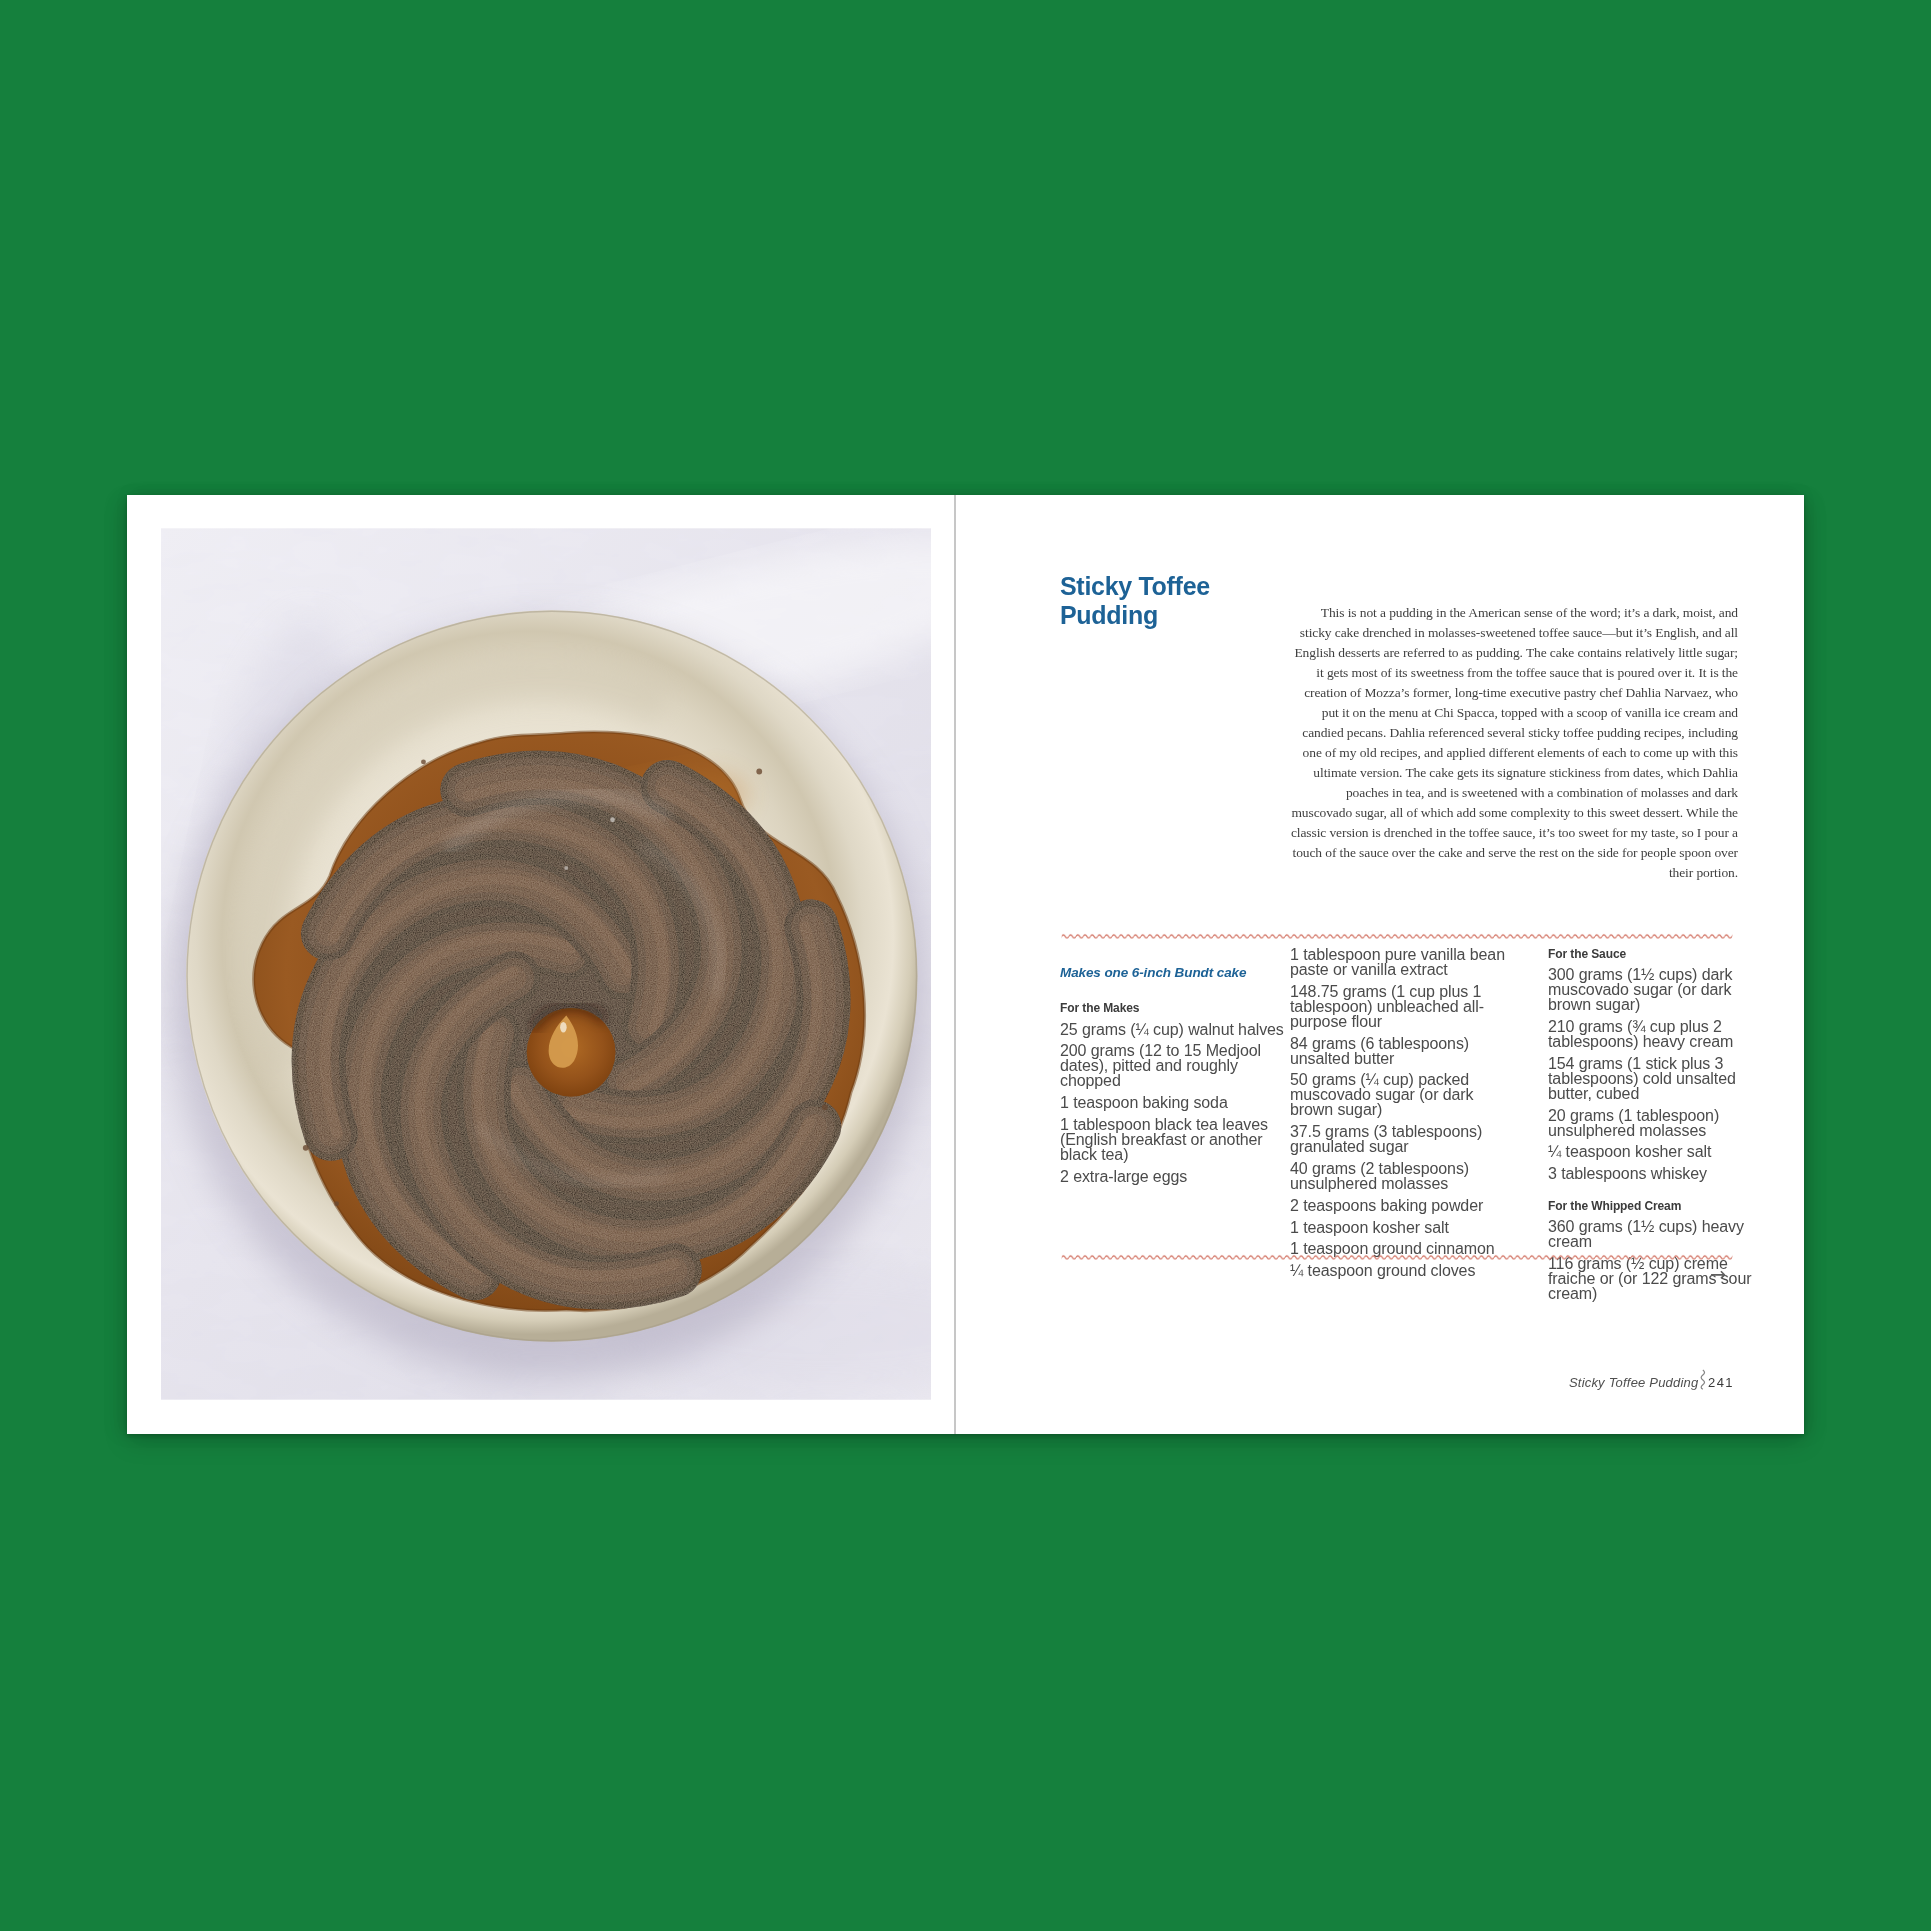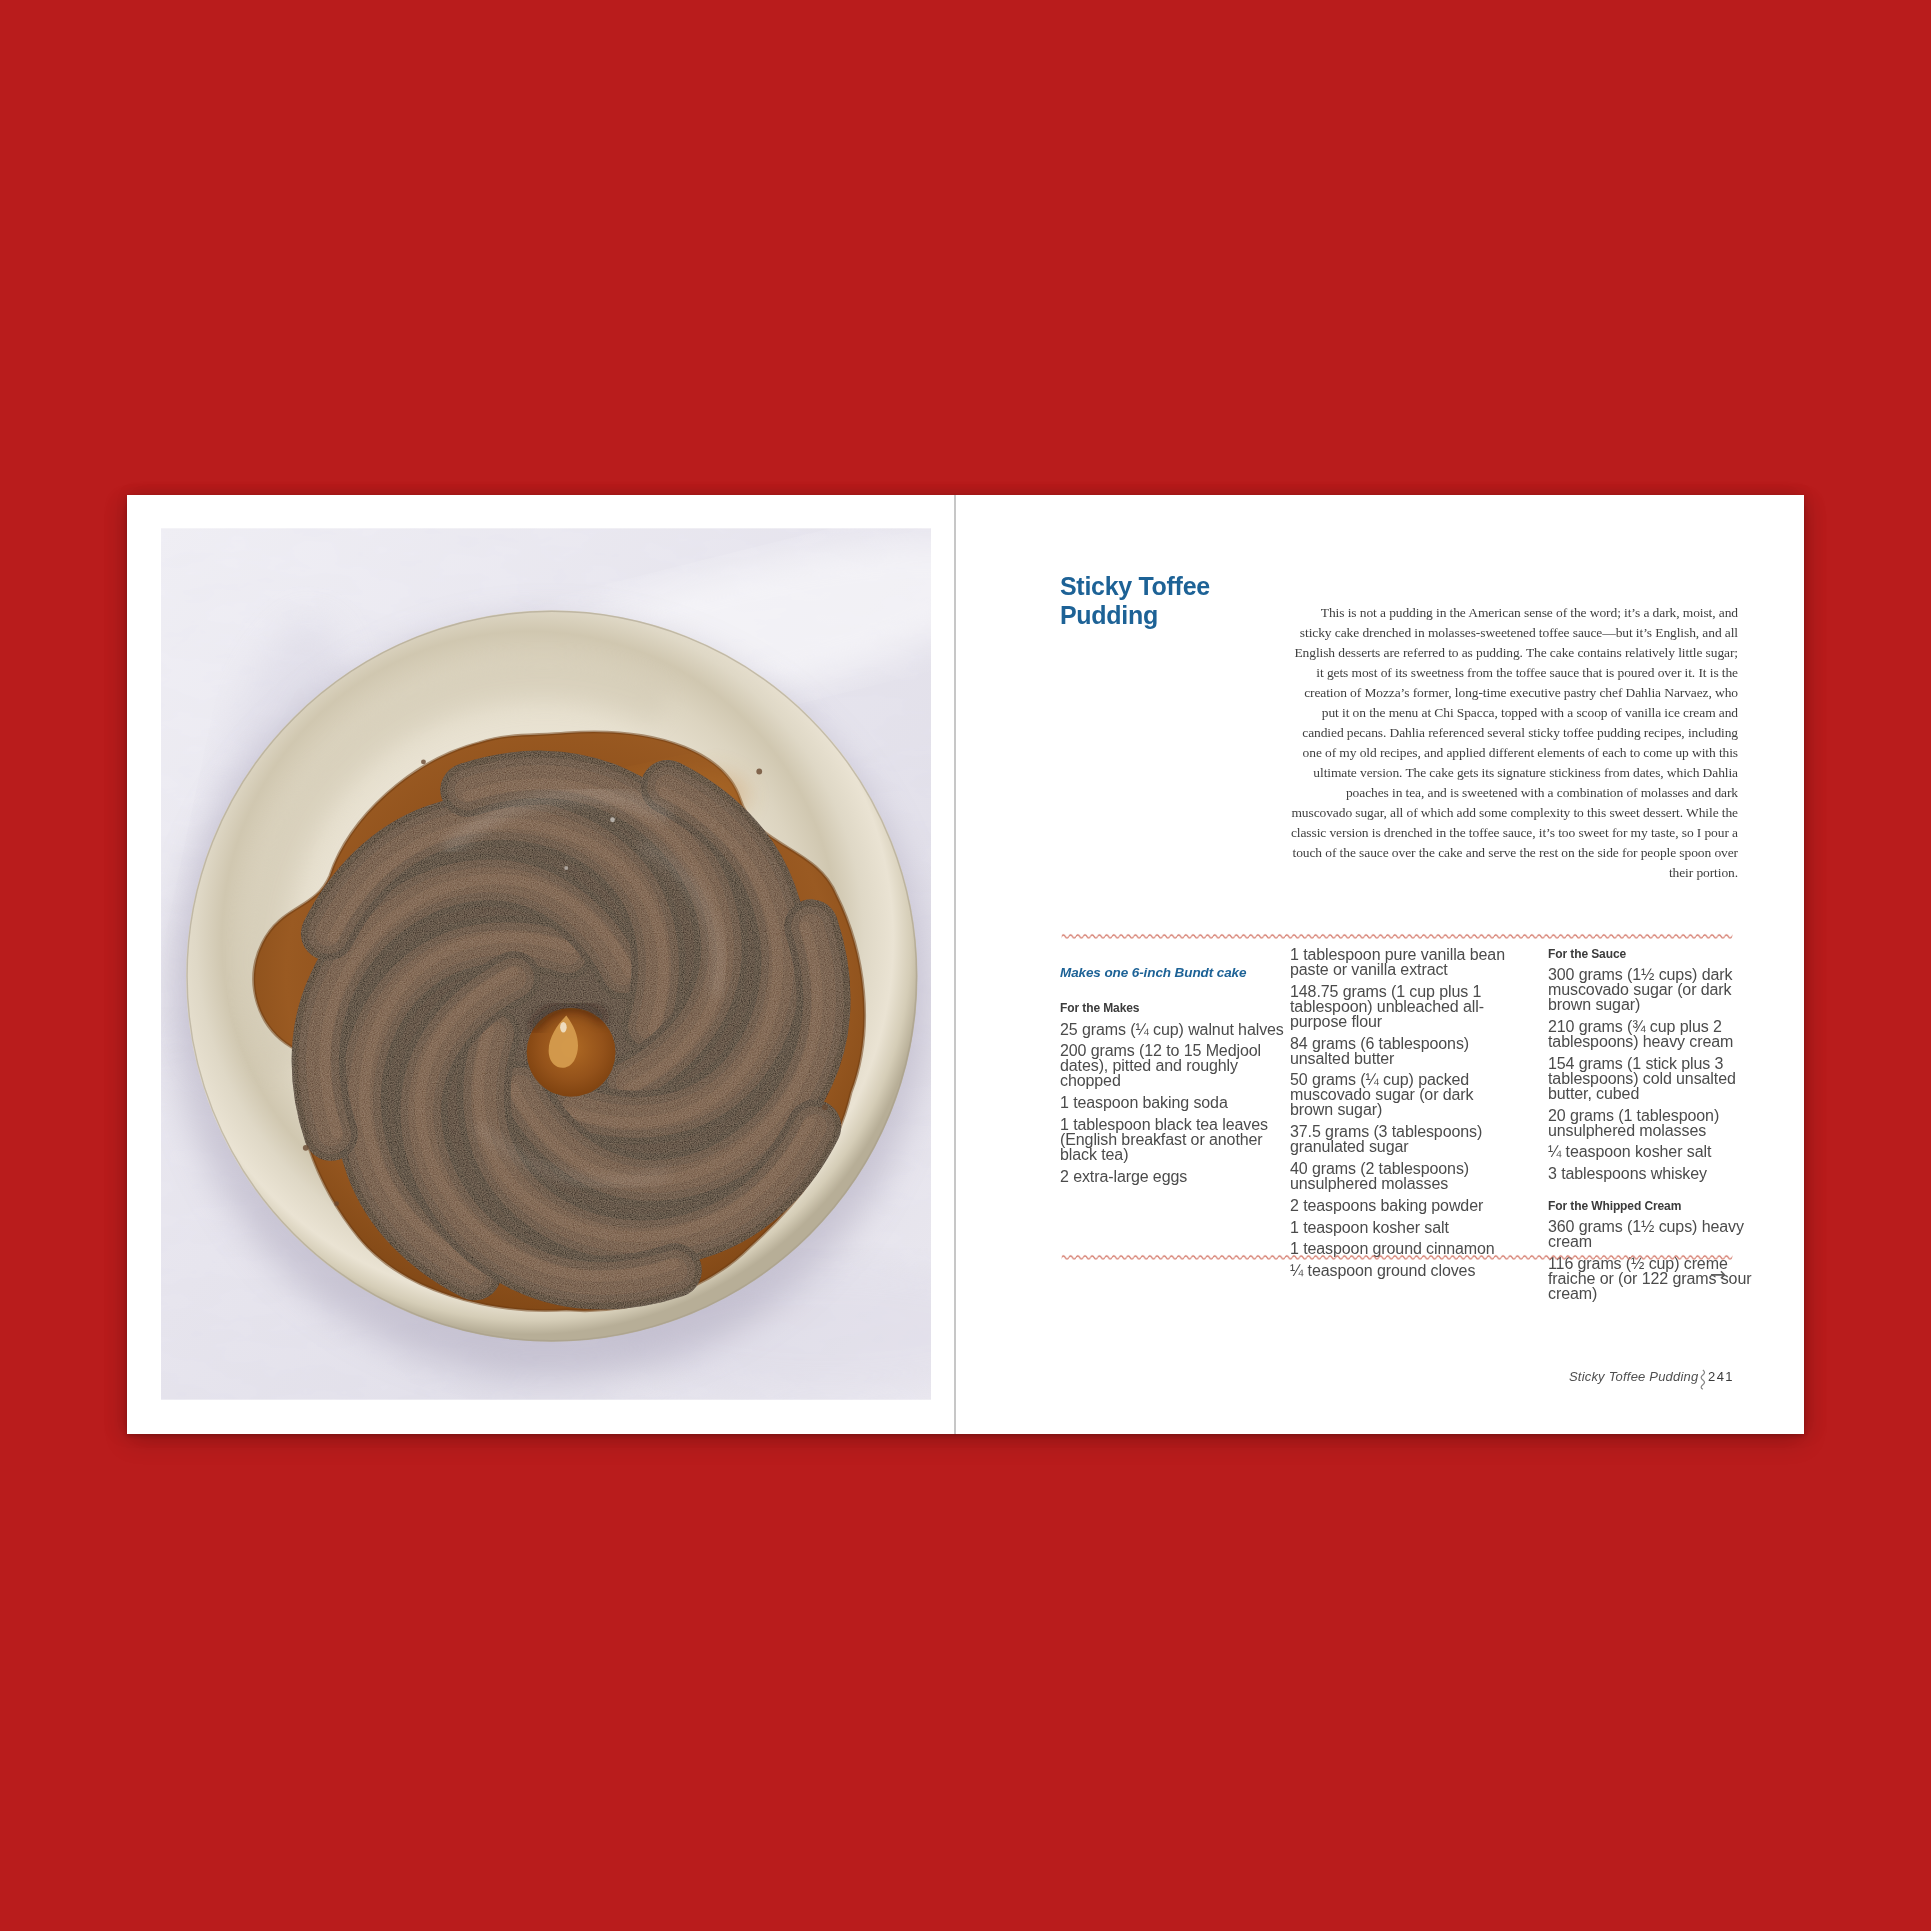--- a/index.html
+++ b/index.html
@@ -1,16 +1,16 @@
 <!DOCTYPE html>
 <html><head>
 <meta charset="utf-8">
 <style>
   html,body{margin:0;padding:0;background:#ffffff;}
-  .canvas{position:relative;width:1931px;height:1931px;background:#b91c1c;overflow:hidden;
+  .canvas{position:relative;width:1931px;height:1931px;background:#15803d;overflow:hidden;
           font-family:"Liberation Sans",sans-serif;}
   .spread{position:absolute;left:127px;top:495px;width:1677px;height:939px;background:#ffffff;
           box-shadow:0 1.9px 3.9px rgba(0,0,0,.16),0 8.7px 23px rgba(0,0,0,.15),
                      0 -3.9px 13.5px rgba(0,0,0,.05),-9.7px 1.9px 17.4px rgba(0,0,0,.06),
                      9.7px 1.9px 17.4px rgba(0,0,0,.06);}
   .page-left{position:absolute;left:0;top:0;width:828px;height:939px;}
   .page-right{position:absolute;left:828px;top:0;width:849px;height:939px;}
   .gutter-line{position:absolute;left:827px;top:0;width:1.9px;height:939px;
                background:linear-gradient(to right,#e2e2e2,#ababab,#e2e2e2);}
   .photo{position:absolute;left:34px;top:33px;width:770px;height:872px;overflow:hidden;}
@@ -32,21 +32,21 @@
   .yield{font-weight:700;font-size:13.5px;line-height:16.4px;letter-spacing:-0.1px;
          color:#1d6296;margin:18px 0 20px 0;font-style:italic;}
   .ing-section + .ing-section{margin-top:17.4px;}
   .ing-heading{font-weight:700;font-size:12px;line-height:15.4px;letter-spacing:-0.1px;
                color:#3b3b3b;margin:0 0 4.8px 0;}
   .ing-item{font-size:16px;line-height:15px;letter-spacing:-0.1px;
             color:#4b4b4b;margin:0 0 6.8px 0;}
 
   .cont-arrow{position:absolute;left:755px;top:768px;font-family:"DejaVu Sans",sans-serif;
               font-size:19.3px;color:#5f5f5f;}
-  .footer{position:absolute;top:874px;right:70px;display:flex;align-items:flex-start;gap:0;}
+  .footer{position:absolute;top:874px;right:70px;display:flex;align-items:flex-end;gap:0;}
   .footer .fname{font-style:italic;font-size:13px;letter-spacing:0.2px;color:#4f4f4f;}
   .footer .fnum{font-size:13px;letter-spacing:1.4px;color:#3a3a3a;font-weight:500;}
 </style>
 </head>
 <body>
 
 <div class="canvas">
   <div class="spread">
 
     <div class="page-left">

